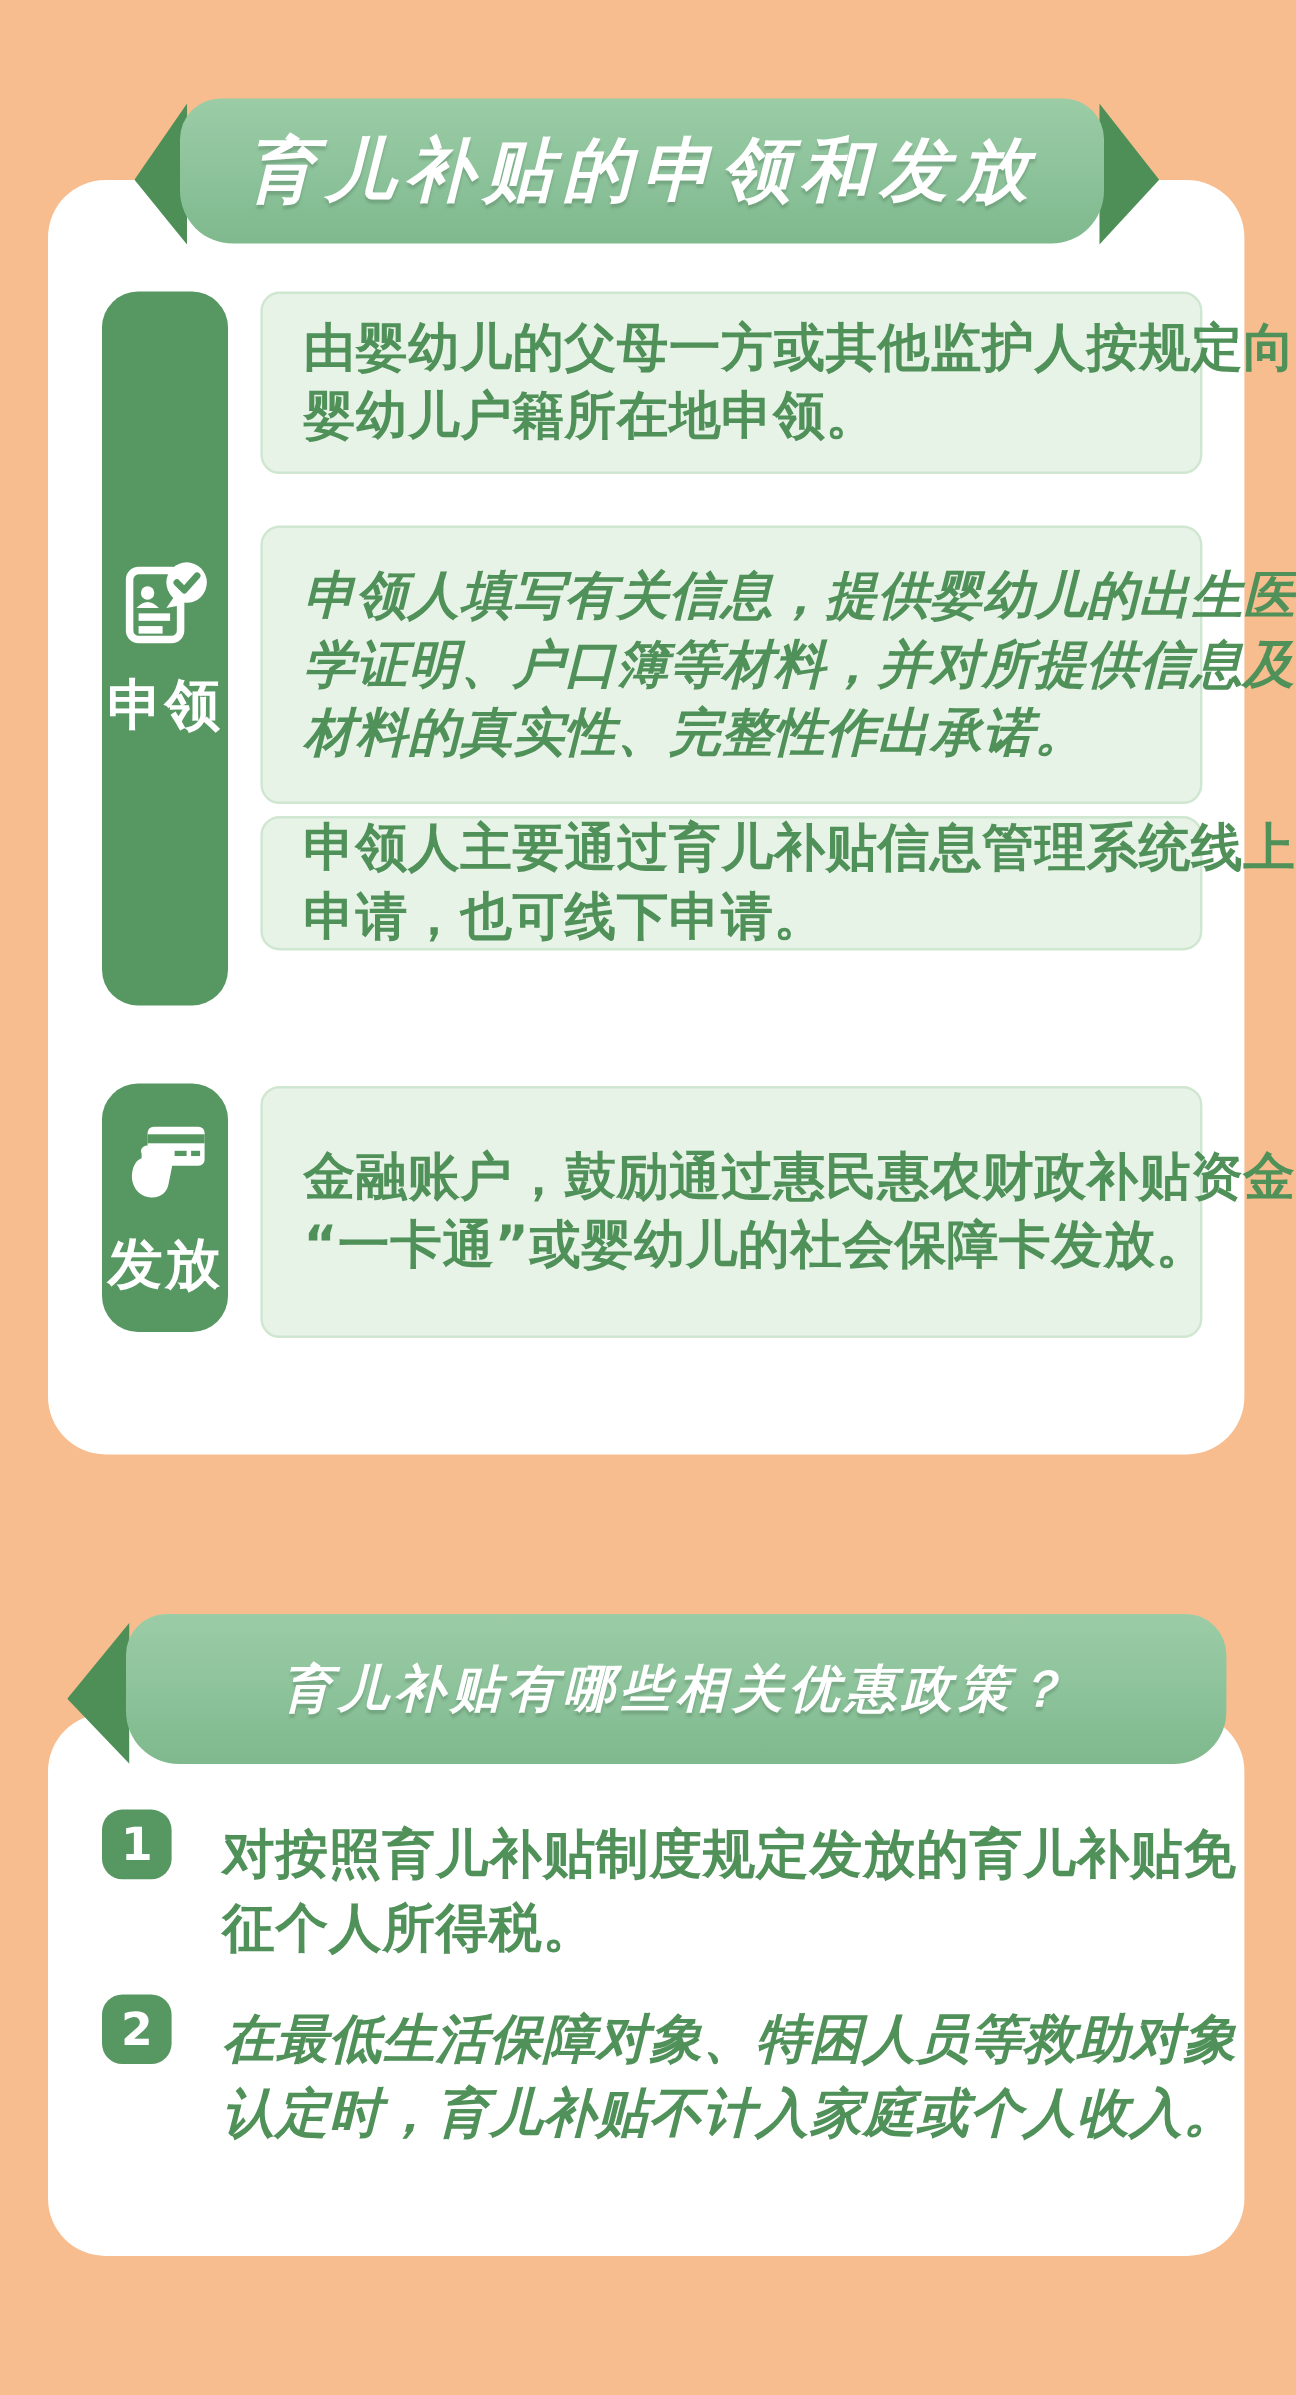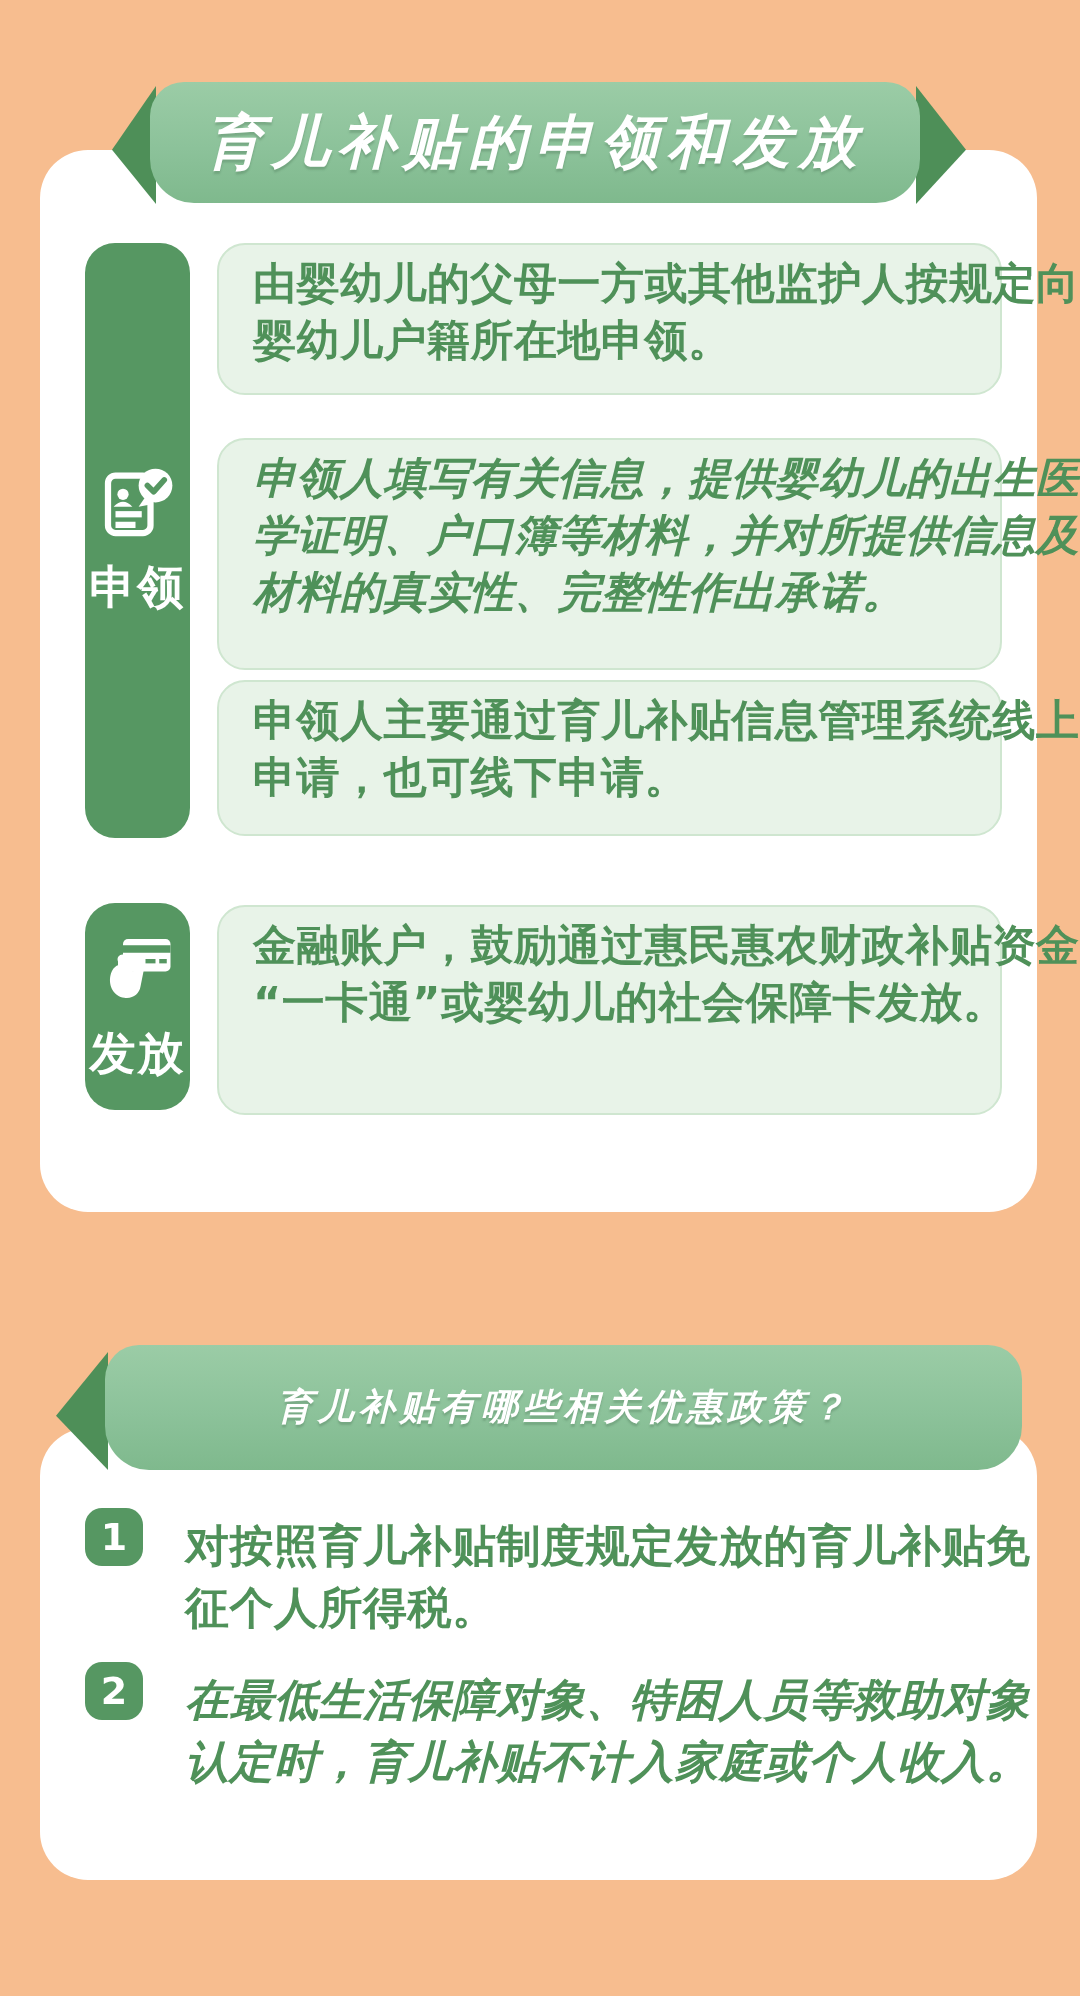--- a/index.html
+++ b/index.html
@@ -27,21 +27,21 @@
     z-index:3;
     font-style:italic;
   }
   #banner1{left:150px;top:82px;width:770px;height:121px;}
   #banner2{left:105px;top:1345px;width:917px;height:125px;}
   .ribbon-title{
     color:#FFFFFF;font-weight:800;white-space:nowrap;
     text-shadow:0 3px 2px rgba(70,110,80,0.30);
   }
   #banner1 .ribbon-title{font-size:58px;letter-spacing:8px;}
-  #banner2 .ribbon-title{font-size:36px;letter-spacing:5px;}
+  #banner2 .ribbon-title{font-size:42px;letter-spacing:5px;}
   .fold{position:absolute;background:#4E8F58;z-index:2;}
   #fold1-left{left:112px;top:86px;width:44px;height:118px;
     clip-path:polygon(100% 0,0 54%,100% 100%);}
   #fold1-right{left:916px;top:86px;width:50px;height:118px;
     clip-path:polygon(0 0,100% 54%,0 100%);}
   #fold2-left{left:56px;top:1352px;width:52px;height:118px;
     clip-path:polygon(100% 0,0 54%,100% 100%);}
 
   
   .side-bar{
@@ -54,28 +54,28 @@
   #bar-distribute{top:903px;height:207px;}
   .side-bar .bar-label{
     color:#FFFFFF;font-size:46px;font-weight:800;letter-spacing:2px;
     writing-mode:horizontal-tb;white-space:nowrap;
   }
   .bar-icon{width:80px;height:80px;}
 
   
   .gbox{
     position:absolute;left:217px;width:785px;
-    background:#E8F3E8;border:2px solid #CFE6D0;border-radius:28px;
+    background:#E8F3E8;border:2px solid #CFE6D0;border-radius:16px;
     box-sizing:border-box;
-    display:flex;flex-direction:column;justify-content:flex-start;
+    display:flex;flex-direction:column;justify-content:center;
     padding:10px 34px;z-index:4;
   }
   #gbox1{top:243px;height:152px;}
   #gbox2{top:438px;height:232px;font-style:italic;}
-  #gbox3{top:680px;height:156px;}
+  #gbox3{top:680px;height:112px;}
   #gbox4{top:905px;height:210px;}
   .gline{
     color:#4F9159;font-size:43px;line-height:57px;font-weight:600;
     letter-spacing:0.5px;white-space:nowrap;
   }
   .gline.centered{text-align:center;}
 
   
   .num-badge{
     position:absolute;left:85px;width:58px;height:58px;

